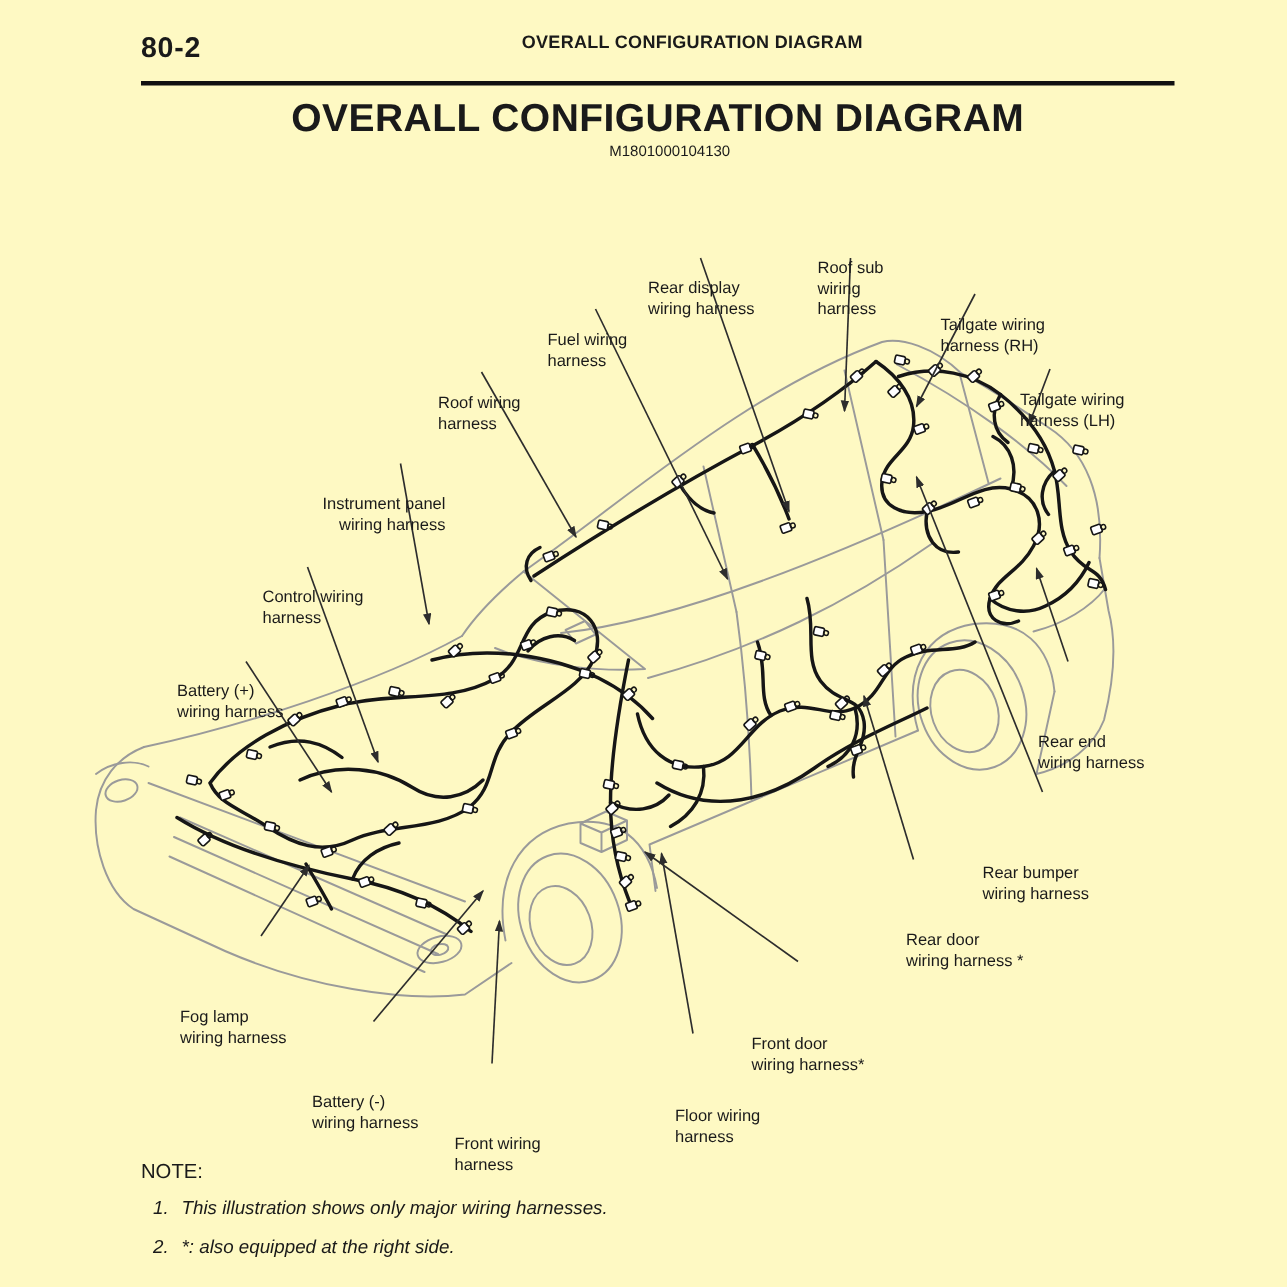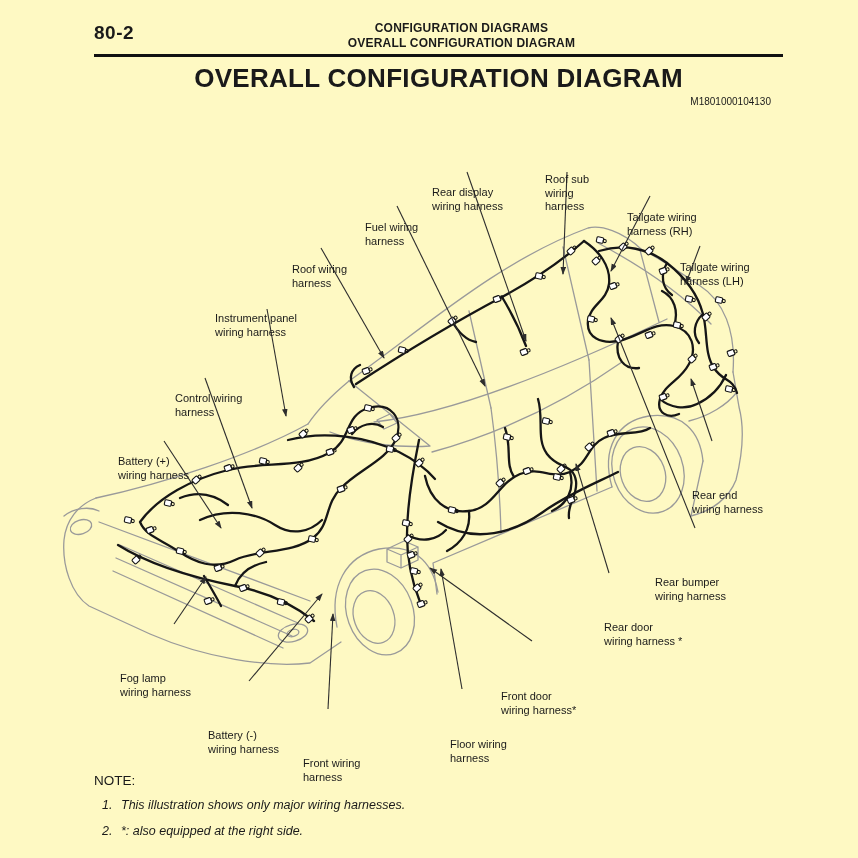--- a/index.html
+++ b/index.html
@@ -4,39 +4,38 @@
 <style>
   html,body{margin:0;padding:0;background:#e8e8e8;}
   .page{position:relative;width:858px;height:858px;background:#fef9c3;overflow:hidden;
         font-family:"Liberation Sans", sans-serif;color:#1a1a1a;}
   .pgnum{position:absolute;left:94px;top:22px;font-size:19px;font-weight:bold;letter-spacing:.5px;}
   .hdrcenter{position:absolute;left:140px;top:21px;width:643px;text-align:center;
              font-size:12px;font-weight:bold;line-height:15px;letter-spacing:.2px;}
   .hrule{position:absolute;left:94px;top:54px;width:689px;height:3px;background:#111;}
   .bigtitle{position:absolute;left:94px;top:63px;width:689px;text-align:center;
             font-size:26px;font-weight:bold;letter-spacing:.3px;}
-  .doccode{position:absolute;left:82px;top:96px;width:689px;text-align:right;font-size:10px;}
+  .doccode{position:absolute;left:102px;top:96px;width:689px;text-align:center;font-size:10px;}
   .figcode{position:absolute;left:94px;top:753px;width:676px;text-align:right;
            font-size:10px;font-weight:bold;}
   .note-head{position:absolute;left:94px;top:773px;font-size:13.5px;}
   .note-item{position:absolute;left:102px;display:flex;font-size:12.5px;font-style:italic;}
   .note-item .num{width:19px;flex:0 0 auto;}
   #ni1{top:798px;} #ni2{top:824px;}
   .artsvg{position:absolute;left:0;top:0;width:858px;height:858px;}
   .lblayer{position:absolute;left:0;top:0;width:858px;height:858px;pointer-events:none;margin-top:45px;}
   .hlabel{position:absolute;font-size:11px;line-height:13.5px;white-space:pre-line;color:#1a1a1a;}
 </style>
 </head>
 <body>
 
 <div class="page">
 
   <div class="pgnum">80-2</div>
   <div class="hdrcenter">
-    <div>CONFIGURATION DIAGRAMS</div>
     <div>OVERALL CONFIGURATION DIAGRAM</div>
   </div>
   <div class="hrule"></div>
   <div class="bigtitle">OVERALL CONFIGURATION DIAGRAM</div>
   <div class="doccode">M1801000104130</div>
 
   <svg class="artsvg" viewBox="0 0 858 858">
     <defs>
       <marker id="arw" markerWidth="8" markerHeight="7" refX="7" refY="2.8" orient="auto" markerUnits="userSpaceOnUse">
         <path d="M0,0 L8,2.8 L0,5.6 Z" fill="#2d2d2d"></path>
@@ -401,21 +400,21 @@
       <div class="hlabel" style="left: 432px; top: 141px;">Rear display
 wiring harness</div>
       <div class="hlabel" style="left: 627px; top: 166px;">Tailgate wiring
 harness (RH)</div>
       <div class="hlabel" style="left: 680px; top: 216px;">Tailgate wiring
 harness (LH)</div>
       <div class="hlabel" style="left: 365px; top: 176px;">Fuel wiring
 harness</div>
       <div class="hlabel" style="left: 292px; top: 218px;">Roof wiring
 harness</div>
-      <div class="hlabel" style="left: 215px; top: 267px;">Instrument panel
+      <div class="hlabel" style="left: 215px; top: 285px; text-align: right;">Instrument panel
 wiring harness</div>
       <div class="hlabel" style="left: 175px; top: 347px;">Control wiring
 harness</div>
       <div class="hlabel" style="left: 118px; top: 410px;">Battery (+)
 wiring harness</div>
       <div class="hlabel" style="left: 692px; top: 444px;">Rear end
 wiring harness</div>
       <div class="hlabel" style="left: 655px; top: 531px;">Rear bumper
 wiring harness</div>
       <div class="hlabel" style="left: 604px; top: 576px;">Rear door

